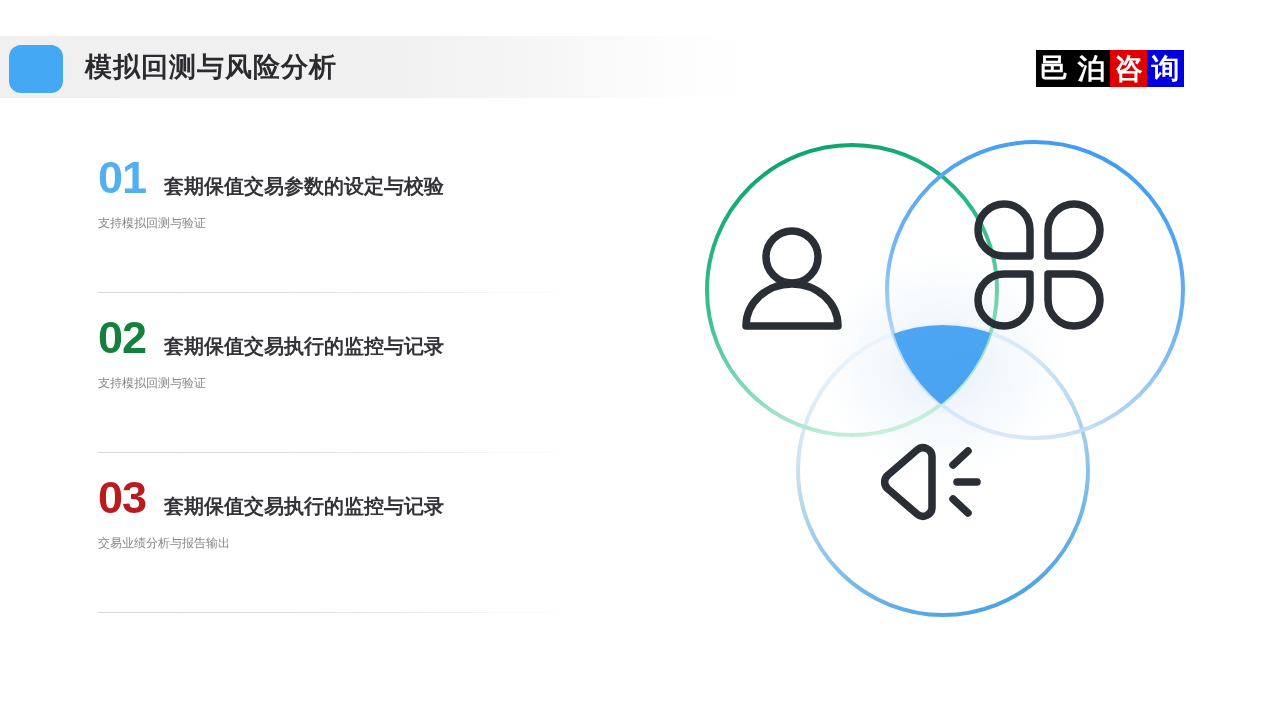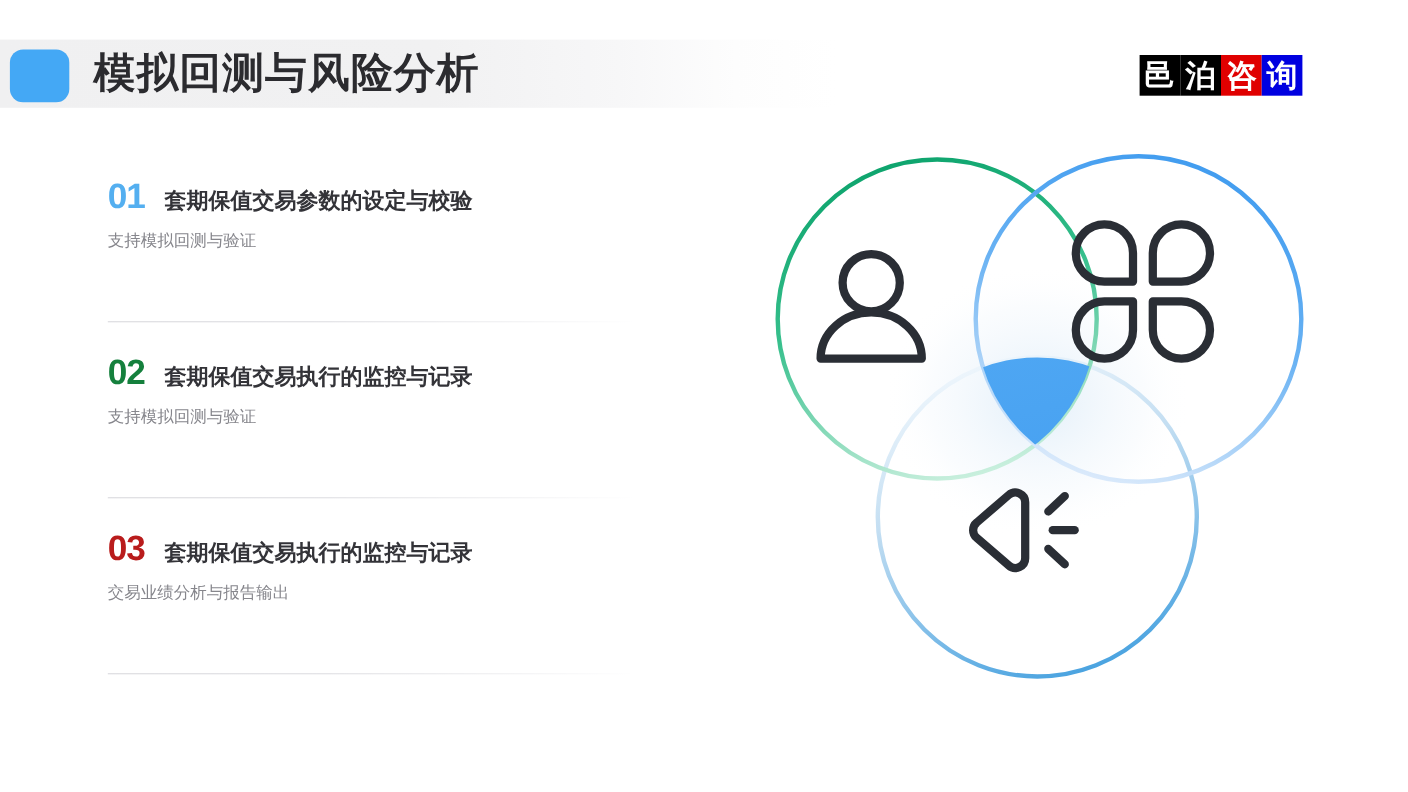--- a/index.html
+++ b/index.html
@@ -42,21 +42,21 @@
     height: 48px;
     background: #44a8f5;
     border-radius: 12px;
   }
   .header-title {
     position: absolute;
     left: 85px;
     top: 0;
     height: 50px;
     line-height: 62px;
-    font-size: 38px;
+    font-size: 27px;
     font-weight: bold;
     color: #2b2b2f;
     letter-spacing: 1px;
     white-space: nowrap;
   }
 
   
   .logo {
     position: absolute;
     right: 96px;
@@ -88,37 +88,37 @@
   }
   .list-item {
     position: relative;
     height: 160px;
   }
   .item-head {
     display: flex;
     align-items: baseline;
   }
   .item-num {
-    font-size: 32px;
+    font-size: 45px;
     font-weight: bold;
     letter-spacing: -1px;
     font-family: "Liberation Sans", sans-serif;
     line-height: 46px;
   }
   .item-title {
     margin-left: 18px;
     font-size: 20px;
     font-weight: bold;
     color: #333338;
     line-height: 46px;
     white-space: nowrap;
   }
   .item-sub {
     margin-top: 2px;
-    font-size: 15px;
+    font-size: 12px;
     color: #86868c;
     line-height: 24px;
   }
   .divider {
     position: absolute;
     left: 0;
     bottom: 22px;
     width: 480px;
     height: 1px;
     background: linear-gradient(to right, #d9d9dd 0%, #dedee2 40%, #eeeef0 72%, #fafafb 92%, #ffffff 100%);

